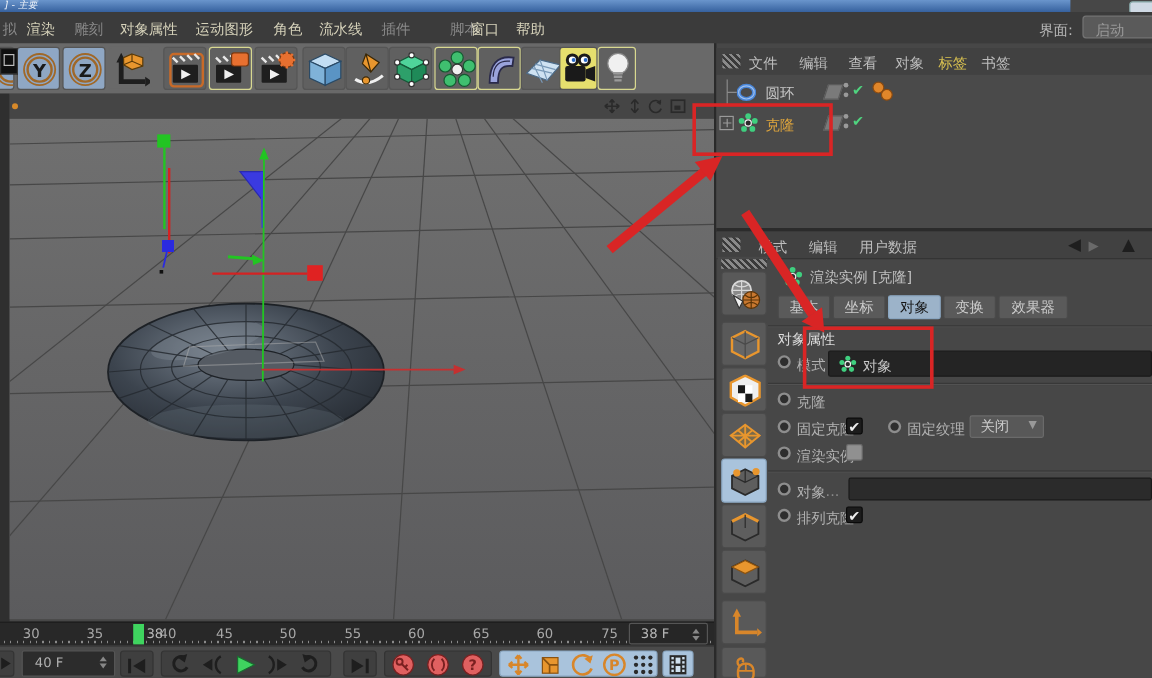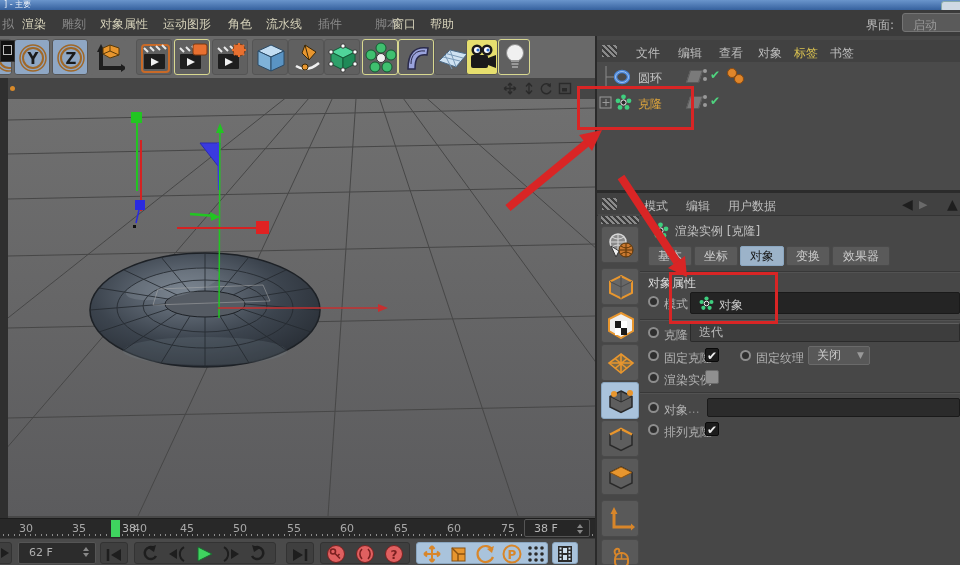--- a/index.html
+++ b/index.html
@@ -2,21 +2,21 @@
 <html><head>
 <meta charset="utf-8">
 <style>
   html,body{margin:0;padding:0;background:#222;}
   #app{position:relative;width:960px;height:565px;overflow:hidden;
        font-family:"DejaVu Sans","Liberation Sans",sans-serif;background:#474747;
        -webkit-user-select:none;user-select:none;}
   .abs{position:absolute;}
   .txt{color:#c0c0c0;font-size:12px;line-height:1;white-space:nowrap;}
   
-  #titlebar{left:0;top:0;width:960px;height:10px;background:linear-gradient(#6a95cc,#36619e);}
+  #titlebar{left:0;top:0;width:892px;height:10px;background:linear-gradient(#6a95cc,#36619e);font-style:italic;}
   #titlebar .ttl{position:absolute;left:4px;top:0;color:#f0f4fa;font-size:8px;line-height:10px;}
   #winbtn{left:941px;top:1px;width:22px;height:9px;background:#cfd9e4;border:1px solid #8aa;border-radius:3px;}
   #menubar{left:0;top:10px;width:960px;height:26px;background:#3b3b3b;border-bottom:1px solid #2c2c2c;}
   .mitem{position:absolute;top:6px;font-size:12px;color:#d6d2ba;cursor:default;}
   .mitem.dis{color:#8a8a8a;}
   #ifacelabel{position:absolute;top:7px;right:66px;font-size:12px;color:#b8b8b8;}
   #ifacebtn{position:absolute;top:3px;right:-6px;width:64px;height:19px;background:#5a5a5a;border:1px solid #747474;border-radius:3px;color:#999;font-size:12px;text-align:left;padding:3px 0 0 10px;box-sizing:border-box;}
   
   #toolbar{left:0;top:36px;width:595px;height:42px;background:#696969;border-bottom:1px solid #4a4a4a;}
   .tile{position:absolute;top:3px;width:36px;height:36px;background:#606060;border:1px solid #555;border-radius:3px;box-sizing:border-box;}
@@ -47,21 +47,21 @@
   .spin .up{top:0;border-bottom:4px solid #888;}
   .spin .dn{bottom:0;border-top:4px solid #888;}
   #transport{left:0;top:538px;width:595px;height:27px;background:#4a4a4a;border-top:1px solid #3a3a3a;}
   .tbtn{position:absolute;top:3px;height:22px;background:#3f3f3f;border:1px solid #333;border-radius:3px;box-sizing:border-box;}
   .tbtn.hl{background:#a9c3dc;border-color:#8aa6c0;}
   #fspin{left:18px;top:3px;width:78px;height:22px;background:#2c2c2c;border:1px solid #555;border-radius:2px;color:#b0b0b0;font-size:11px;line-height:20px;padding-left:10px;box-sizing:border-box;}
   
   #rpanel{left:595px;top:36px;width:365px;height:529px;background:#474747;border-left:2px solid #2a2a2a;}
   .phead{position:absolute;left:0;width:365px;height:22px;background:#414141;border-bottom:1px solid #343434;}
   .hatch{position:absolute;left:5px;top:5px;width:15px;height:12px;background:repeating-linear-gradient(45deg,#8a8a8a 0 2px,#3a3a3a 2px 4px);}
-  .pm{position:absolute;top:5px;font-size:12px;color:#bdbdbd;margin-left:12px;}
+  .pm{position:absolute;top:5px;font-size:12px;color:#bdbdbd;}
   .pm.ylw{color:#d8c050;}
   #ombody{position:absolute;left:0;top:26px;width:365px;height:128px;background:#4a4a4a;}
   .omrow{position:absolute;left:0;width:365px;height:22px;}
   .oname{position:absolute;top:4px;font-size:12px;color:#c8c8c8;}
   .oname.sel{color:#e0a63c;}
   .laybox{position:absolute;left:91px;top:4px;width:11px;height:11px;background:#7a7a7a;border:1px solid #5a5a5a;transform:skewX(-18deg);}
   .vdot{position:absolute;left:106px;width:4px;height:4px;border-radius:50%;background:#9a9a9a;}
   .ocheck{position:absolute;left:113px;top:2px;color:#4fd47f;font-size:12px;font-weight:bold;}
   .tagdot{position:absolute;width:8px;height:8px;border-radius:50%;background:#e0862a;border:1px solid #8a4a10;}
   
@@ -355,21 +355,21 @@
       </span>
   </div>
 
   <div id="transport" class="abs">
     <div class="tbtn" style="left:-10px;width:22px">
       <svg width="20" height="20" style="margin:2px 0 0 8px">
           <path d="M2,3 L10,8 L2,13 Z" fill="#1e1e1e"></path>
         </svg>
     </div>
     <div id="fspin" class="abs">
-      <span>62 F</span>
+      <span>40 F</span>
       <span class="spin">
           <i class="up"></i>
           <i class="dn"></i>
         </span>
     </div>
     <div class="tbtn" style="left:100px;width:28px">
       <svg width="26" height="20" style="margin-top:2px">
           <path d="M7,4 V16" stroke="#1e1e1e" stroke-width="2.5"></path>
           <path d="M20,4 L10,10 L20,16 Z" fill="#1e1e1e"></path>
         </svg>
@@ -626,21 +626,20 @@
             <circle cx="2.6" cy="6" r="2.1" fill="#3fcf7f"></circle>
             <circle cx="7.5" cy="7.5" r="2.3" fill="#2a2a2a" stroke="#efefef"></circle>
           </svg>
         <span style="position:absolute;left:28px;top:4px">对象</span>
       </div>
 
       <div class="sep" style="top:105px"></div>
 
       <span class="radio" style="left:8px;top:113px"></span>
       <span class="flabel" style="left:24px;top:113px">克隆</span>
-      <div class="drop" style="left:50px;top:109px;width:270px;height:19px">迭代</div>
 
       <span class="radio" style="left:8px;top:136px"></span>
       <span class="flabel" style="left:24px;top:136px">固定克隆</span>
       <span class="cbox" style="left:65px;top:134px">✔</span>
       <span class="radio" style="left:100px;top:136px"></span>
       <span class="flabel" style="left:116px;top:136px">固定纹理</span>
       <div class="combo" style="left:168px;top:132px;width:62px;height:19px">
         <span>关闭</span>
         <span class="arr">▼</span>
       </div>

